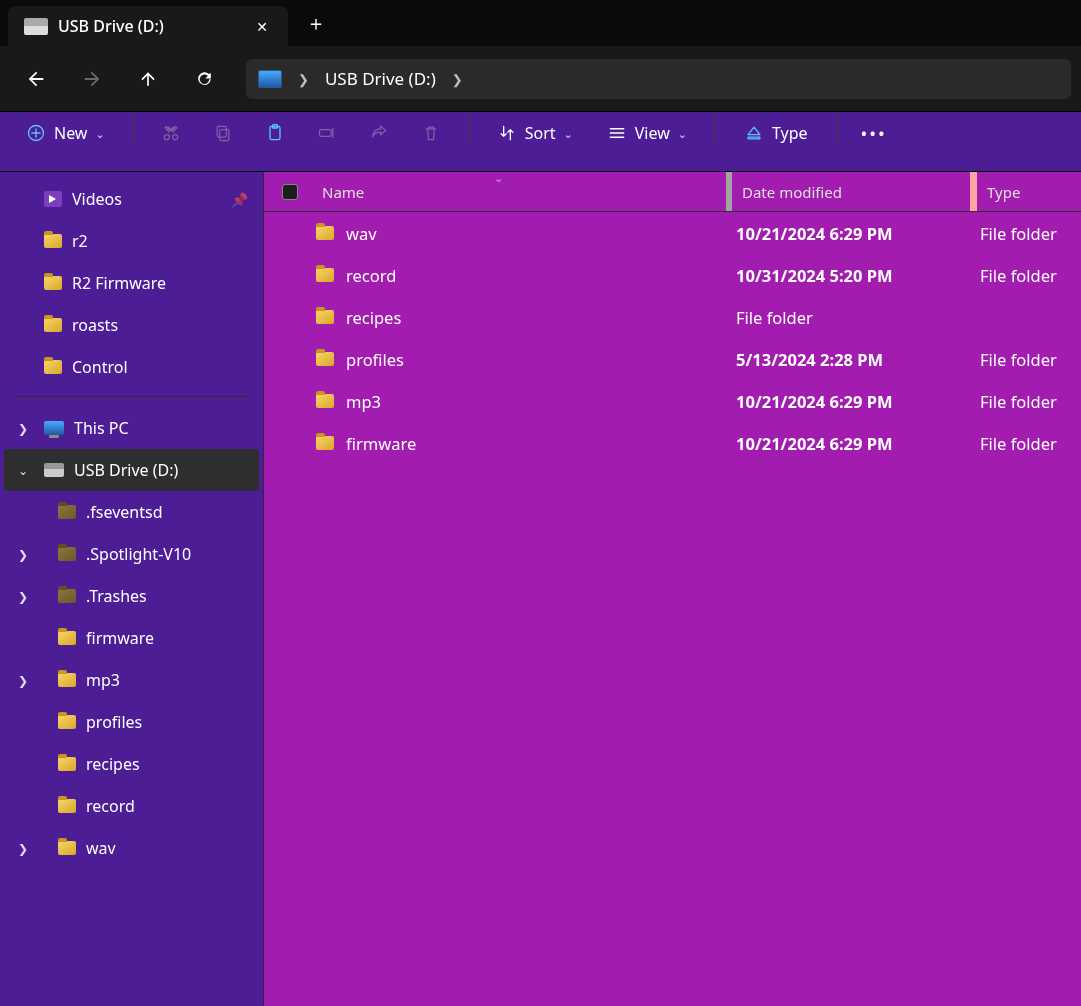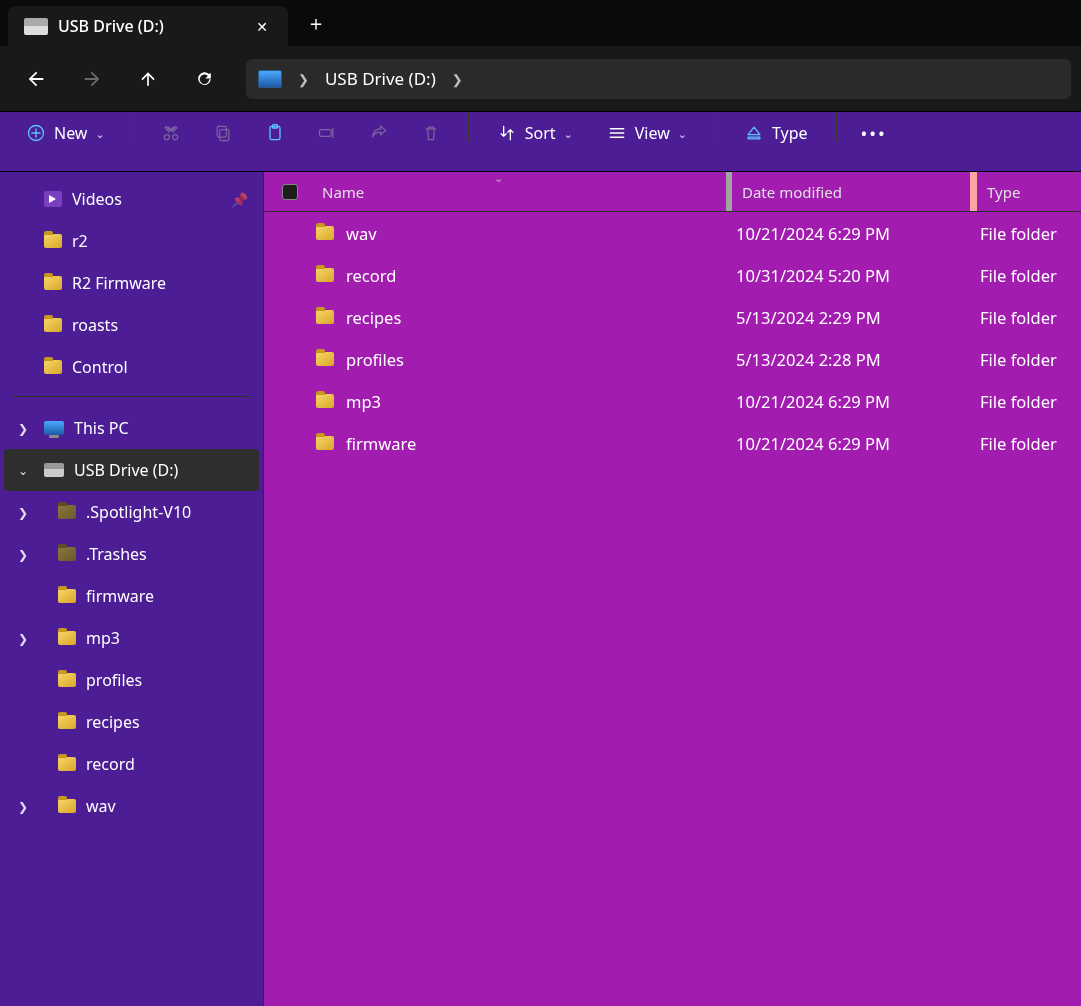--- a/index.html
+++ b/index.html
@@ -232,21 +232,21 @@
     opacity:.7;
   }
   .file-row {
     display:flex;
     align-items:center;
     height:42px;
     font-size:16.5px;
     cursor:pointer;
   }
   .cell-name { width:462px; display:flex; align-items:center; gap:12px; padding-left:52px; }
-  .cell-date { width:244px; padding-left:10px; }
+  .cell-date { width:244px; padding-left:10px;font-weight:bold; }
   .cell-type { flex:1; padding-left:10px; }
   .checkbox {
     width:16px; height:16px;
     border:1.5px solid #888;
     border-radius:3px;
     background:#1d1d1d;
   }
   svg { fill: currentColor; }
   .accent { color:#5bc4ff; }
 </style>
@@ -387,20 +387,24 @@
       <div class="sb-divider"></div>
       <div class="sb-item">
         <span class="chev">❯</span>
         <span class="pc-icon"></span>
         <span>This PC</span>
       </div>
       <div class="sb-item selected">
         <span class="chev">⌄</span>
         <span class="drive-icon"></span>
         <span>USB Drive (D:)</span>
+      </div>
+      <div class="sb-item indent1 no-chev">
+        <span class="folder-icon dim"></span>
+        <span>.fseventsd</span>
       </div>
       <div class="sb-item indent1">
         <span class="chev">❯</span>
         <span class="folder-icon dim"></span>
         <span>.Spotlight-V10</span>
       </div>
       <div class="sb-item indent1">
         <span class="chev">❯</span>
         <span class="folder-icon dim"></span>
         <span>.Trashes</span>
@@ -462,21 +466,20 @@
             <span>record</span>
           </div>
           <div class="cell-date">10/31/2024 5:20 PM</div>
           <div class="cell-type">File folder</div>
         </div>
         <div class="file-row">
           <div class="cell-name">
             <span class="folder-icon"></span>
             <span>recipes</span>
           </div>
-          <div class="cell-date">5/13/2024 2:29 PM</div>
           <div class="cell-type">File folder</div>
         </div>
         <div class="file-row">
           <div class="cell-name">
             <span class="folder-icon"></span>
             <span>profiles</span>
           </div>
           <div class="cell-date">5/13/2024 2:28 PM</div>
           <div class="cell-type">File folder</div>
         </div>

